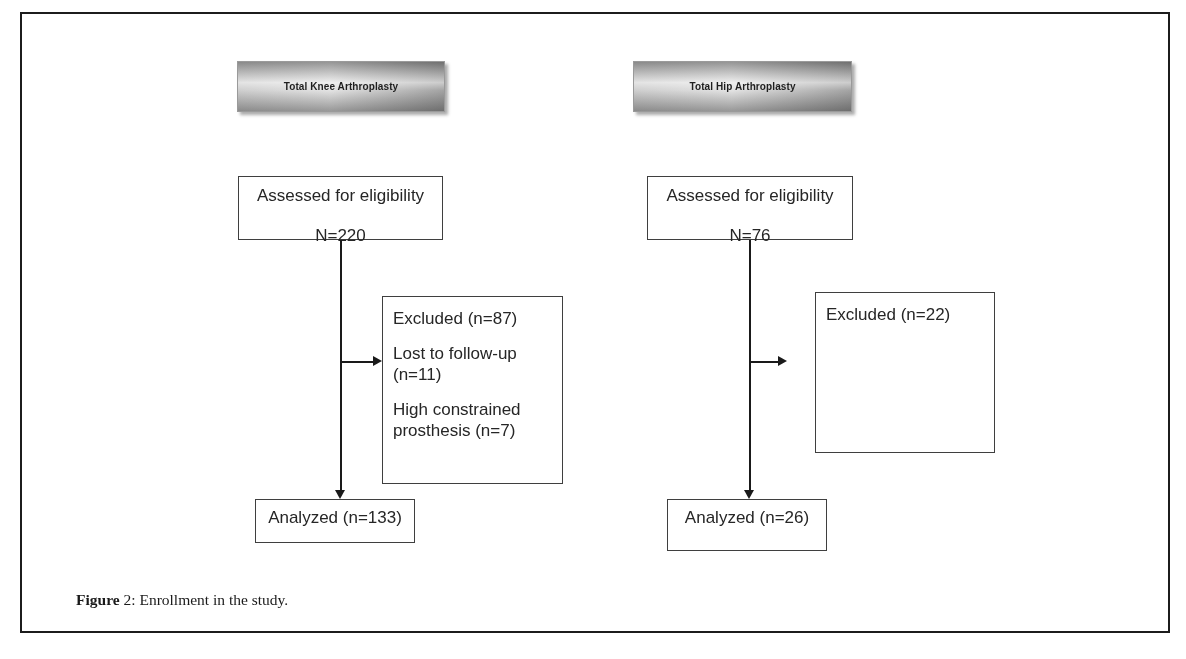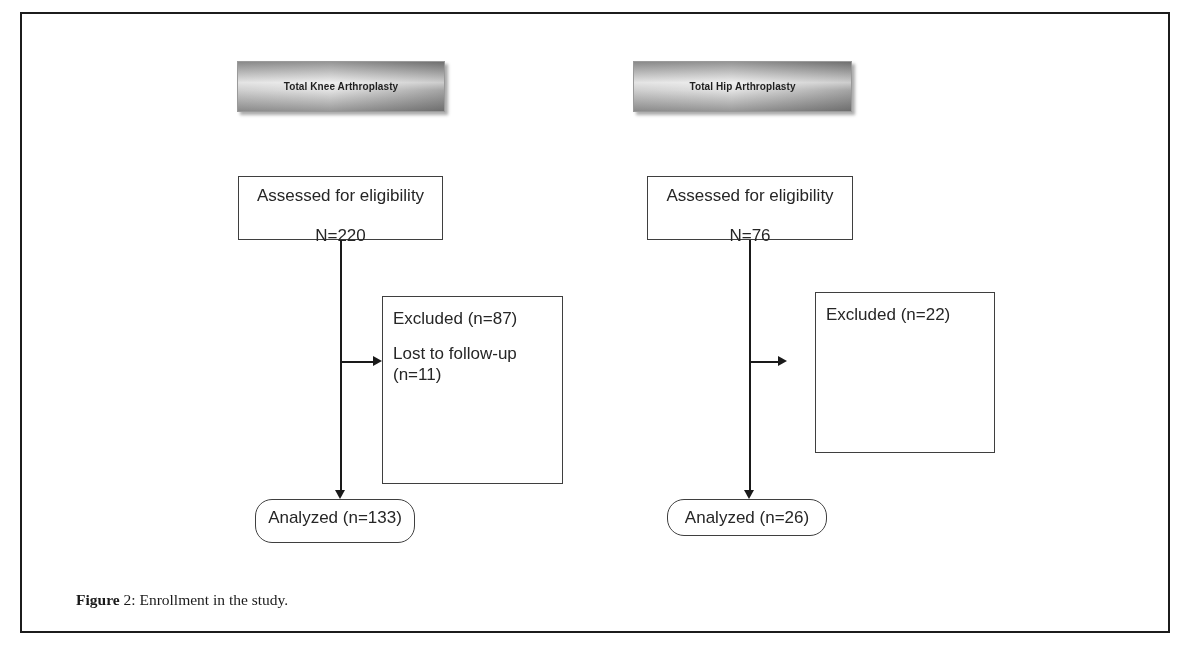--- a/index.html
+++ b/index.html
@@ -48,21 +48,21 @@
     color: #262626;
     font-size: 17px;
   }
   .assessed-box { text-align: center; }
   .assessed-box .line1 { margin-top: 9px; }
   .assessed-box .line2 { margin-top: 20px; }
 
   .excluded-box { padding: 11px 10px 0 10px; text-align: left; }
   .excluded-box .x-line { line-height: 21px; margin-bottom: 14px; }
 
-  .analyzed-box { text-align: center; padding-top: 8px; border-radius: 17px; }
+  .analyzed-box { text-align: center; padding-top: 8px; }
 
   .vline { width: 1.5px; background: #1a1a1a; }
   .hline { height: 1.5px; background: #1a1a1a; }
   .arrow-down {
     width: 0; height: 0;
     border-left: 5.5px solid transparent;
     border-right: 5.5px solid transparent;
     border-top: 9px solid #1a1a1a;
   }
   .arrow-right {
@@ -98,20 +98,21 @@
 
   <div class="abs vline" style="left:340px; top:240px; height:251px;"></div>
   <div class="abs arrow-down" style="left:335px; top:490px;"></div>
 
   <div class="abs hline" style="left:341px; top:361px; width:33px;"></div>
   <div class="abs arrow-right" style="left:373px; top:356px;"></div>
 
   <div class="abs flow-box excluded-box" style="left:382px; top:296px; width:181px; height:188px;">
     <div class="x-line">Excluded (n=87)</div>
     <div class="x-line">Lost to follow-up (n=11)</div>
+    <div class="x-line">High constrained prosthesis (n=7)</div>
   </div>
 
   <div class="abs flow-box analyzed-box" style="left:255px; top:499px; width:160px; height:44px;">
     <span>Analyzed (n=133)</span>
   </div>
 
   <div class="abs title-box" style="left:633px; top:61px; width:219px;">
     <span>Total Hip Arthroplasty</span>
   </div>
 
@@ -123,21 +124,21 @@
   <div class="abs vline" style="left:749px; top:240px; height:251px;"></div>
   <div class="abs arrow-down" style="left:744px; top:490px;"></div>
 
   <div class="abs hline" style="left:750px; top:361px; width:29px;"></div>
   <div class="abs arrow-right" style="left:778px; top:356px;"></div>
 
   <div class="abs flow-box excluded-box" style="left:787px; top:292px; width:180px; height:161px;margin-left:28px;">
     <div class="x-line">Excluded (n=22)</div>
   </div>
 
-  <div class="abs flow-box analyzed-box" style="left:667px; top:499px; width:160px; height:37px;">
+  <div class="abs flow-box analyzed-box" style="left:667px; top:499px; width:160px; height:52px;">
     <span>Analyzed (n=26)</span>
   </div>
 
   <div class="caption">
     <span class="cap-label">Figure</span>
     <span class="cap-rest">2: Enrollment in the study.</span>
   </div>
 </div>
 
 </body></html>

